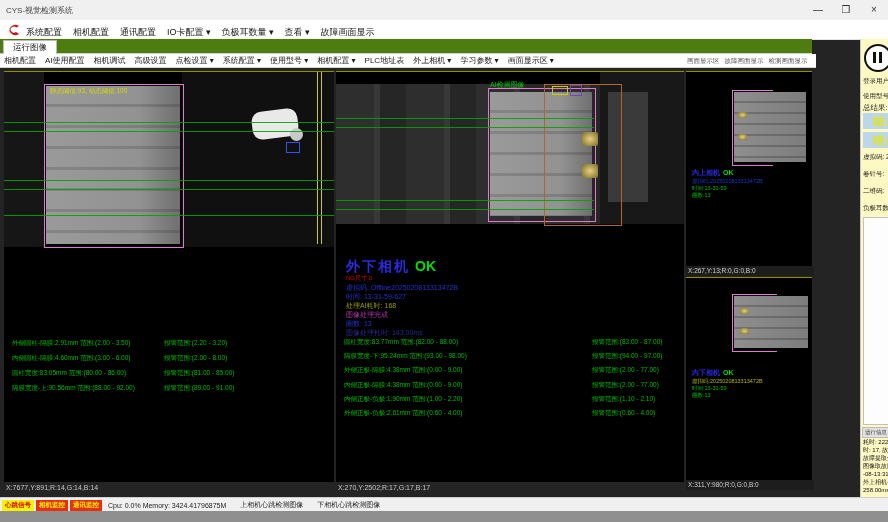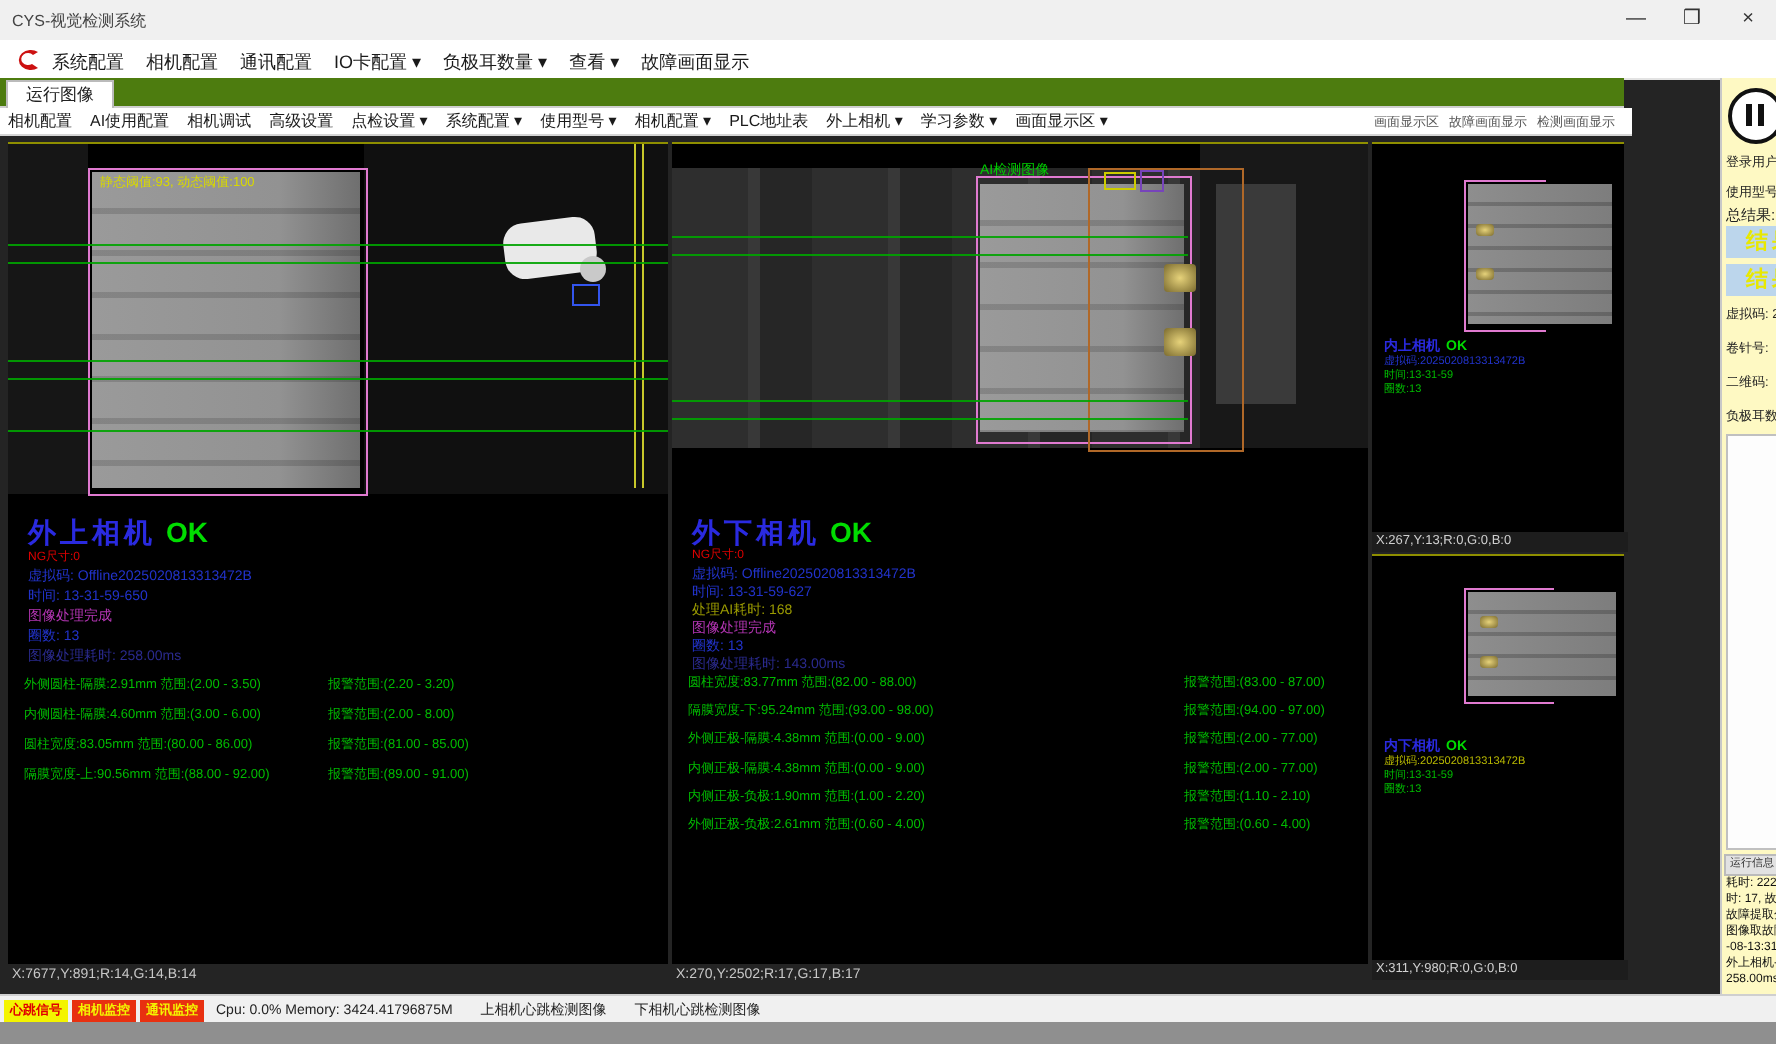--- a/index.html
+++ b/index.html
@@ -144,29 +144,20 @@
       <div style="position:absolute;left:248px;top:38px;width:46px;height:28px;background:#e9e9e9;border-radius:10px;transform:rotate(-7deg);"></div>
       <div style="position:absolute;left:286px;top:56px;width:13px;height:13px;background:#c9c9c9;border-radius:50%;"></div>
       <div style="position:absolute;left:282px;top:70px;width:12px;height:9px;border:1px solid #3355ee;"></div>
       <div class="vline" style="left:313px;top:0;height:172px;"></div>
       <div class="vline" style="left:317px;top:0;height:172px;"></div>
       <div class="hline" style="left:0;top:50px;width:330px;"></div>
       <div class="hline" style="left:0;top:59px;width:330px;"></div>
       <div class="hline" style="left:0;top:108px;width:330px;"></div>
       <div class="hline" style="left:0;top:117px;width:330px;"></div>
       <div class="hline" style="left:0;top:143px;width:330px;"></div>
-      <div class="info" style="left:10px;top:186px;">
-        <div class="cam-title"><span>外上相机</span><span class="ok">OK</span></div>
-        <div class="iline c-red">NG尺寸:0</div>
-        <div class="iline c-blue">虚拟码: Offline2025020813313472B</div>
-        <div class="iline c-blue">时间: 13-31-59-650</div>
-        <div class="iline c-mag">图像处理完成</div>
-        <div class="iline c-blue">圈数: 13</div>
-        <div class="iline c-dblue">图像处理耗时: 258.00ms</div>
-      </div>
       <div class="rows" id="left-rows" style="left:8px;top:263px;">
           <div class="mrow"><span class="mcell" style="width: 152px;">外侧圆柱-隔膜:2.91mm 范围:(2.00 - 3.50)</span><span class="mcell">报警范围:(2.20 - 3.20)</span></div>
           <div class="mrow"><span class="mcell" style="width: 152px;">内侧圆柱-隔膜:4.60mm 范围:(3.00 - 6.00)</span><span class="mcell">报警范围:(2.00 - 8.00)</span></div>
           <div class="mrow"><span class="mcell" style="width: 152px;">圆柱宽度:83.05mm 范围:(80.00 - 86.00)</span><span class="mcell">报警范围:(81.00 - 85.00)</span></div>
           <div class="mrow"><span class="mcell" style="width: 152px;">隔膜宽度-上:90.56mm 范围:(88.00 - 92.00)</span><span class="mcell">报警范围:(89.00 - 91.00)</span></div>
         </div>
     </div>
     <div id="left-coords" class="coords">X:7677,Y:891;R:14,G:14,B:14</div>
 
     <div id="center-view" class="view center">

